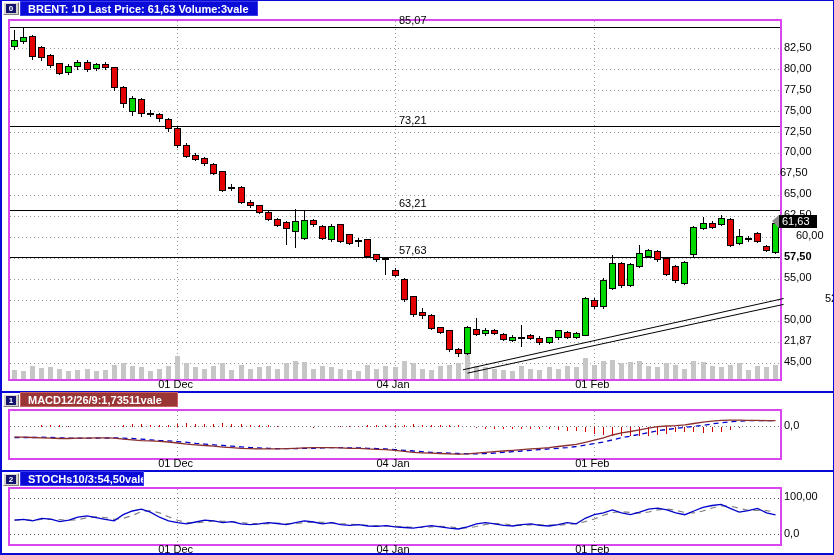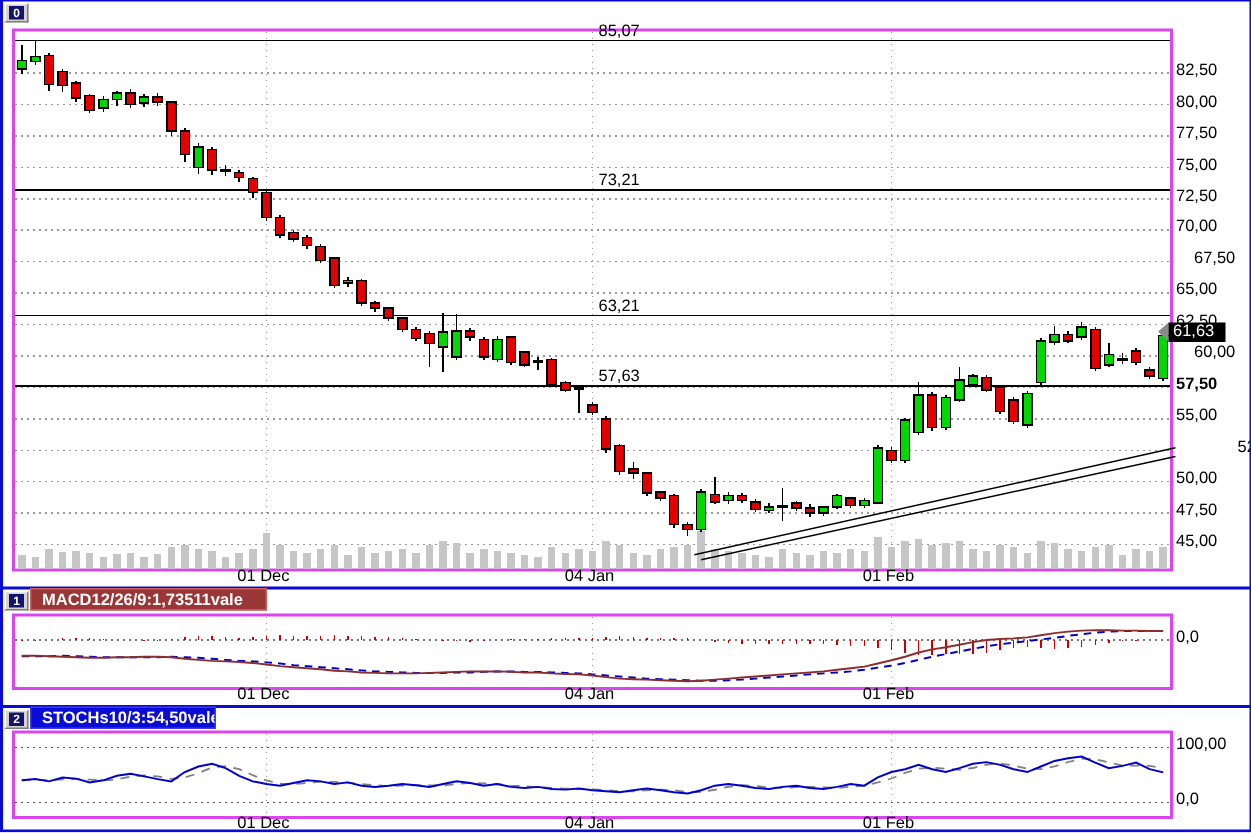--- a/index.html
+++ b/index.html
@@ -26,20 +26,23 @@
   #price-marker .box{background:#000000;color:#fff;font:11px "Liberation Sans",sans-serif;
                      height:13px;line-height:13px;padding:0 3px;min-width:32px;text-align:left;}
   svg{position:absolute;overflow:visible;}
 </style>
 </head>
 <body>
 
 <div id="window">
   <div class="icon-btn" style="left:3px;top:2px;">
     <span class="inner">0</span>
+  </div>
+  <div class="title-bar" id="bar0" style="left: 20px; top: 1px; background: rgb(11, 11, 216); border: 1px solid rgb(58, 58, 232); width: 238px;">
+    <span>BRENT: 1D Last Price: 61,63 Volume:3vale</span>
   </div>
 
   <div class="plot" id="plot-price" style="left:8px;top:19px;width:770px;height:358px;">
     <svg id="svg-price" width="770" height="358">
         <line x1="0" y1="27.667447306791548" x2="770" y2="27.667447306791548" stroke="#999999" stroke-width="1" stroke-dasharray="1,3" shape-rendering="crispEdges"></line>
         <line x1="0" y1="48.627634660421535" x2="770" y2="48.627634660421535" stroke="#999999" stroke-width="1" stroke-dasharray="1,3" shape-rendering="crispEdges"></line>
         <line x1="0" y1="69.58782201405151" x2="770" y2="69.58782201405151" stroke="#999999" stroke-width="1" stroke-dasharray="1,3" shape-rendering="crispEdges"></line>
         <line x1="0" y1="90.54800936768149" x2="770" y2="90.54800936768149" stroke="#999999" stroke-width="1" stroke-dasharray="1,3" shape-rendering="crispEdges"></line>
         <line x1="0" y1="111.50819672131146" x2="770" y2="111.50819672131146" stroke="#999999" stroke-width="1" stroke-dasharray="1,3" shape-rendering="crispEdges"></line>
         <line x1="0" y1="132.46838407494144" x2="770" y2="132.46838407494144" stroke="#999999" stroke-width="1" stroke-dasharray="1,3" shape-rendering="crispEdges"></line>
@@ -328,29 +331,29 @@
         <line x1="768.4705882352941" y1="202.6430913348946" x2="770" y2="202.6430913348946" stroke="#000" stroke-width="1" shape-rendering="crispEdges"></line>
       </svg>
   </div>
   <div id="price-axis">
       <div class="tick-label" style="left: 784px; top: 40.6674px;">82,50</div>
       <div class="tick-label" style="left: 784px; top: 61.6276px;">80,00</div>
       <div class="tick-label" style="left: 784px; top: 82.5878px;">77,50</div>
       <div class="tick-label" style="left: 784px; top: 103.548px;">75,00</div>
       <div class="tick-label" style="left: 784px; top: 124.508px;">72,50</div>
       <div class="tick-label" style="left: 784px; top: 145.468px;">70,00</div>
-      <div class="tick-label" style="left: 780px; top: 166.429px; margin-left: 16px;">67,50</div>
+      <div class="tick-label" style="left: 780px; top: 166.429px;">67,50</div>
       <div class="tick-label" style="left: 784px; top: 187.389px;">65,00</div>
       <div class="tick-label" style="left: 784px; top: 208.349px;">62,50</div>
       <div class="tick-label" style="left: 784px; top: 229.309px; margin-left: 12px;">60,00</div>
       <div class="tick-label" style="left: 784px; top: 250.269px; font-weight: bold;">57,50</div>
       <div class="tick-label" style="left: 784px; top: 271.23px;">55,00</div>
       <div class="tick-label" style="left: 825px; top: 292.19px;">52,50</div>
       <div class="tick-label" style="left: 784px; top: 313.15px;">50,00</div>
-      <div class="tick-label" style="left: 784px; top: 334.11px;">47,50</div>
+      <div class="tick-label" style="left: 784px; top: 334.11px;">21,87</div>
       <div class="tick-label" style="left: 784px; top: 355.07px;">45,00</div>
     </div>
   <div id="price-xaxis">
       <div class="x-label" style="left: 175.588px; top: 378px;">01 Dec</div>
       <div class="x-label" style="left: 393px; top: 378px;">04 Jan</div>
       <div class="x-label" style="left: 592.294px; top: 378px;">01 Feb</div>
     </div>
 
   <div id="price-marker" style="left: 772px; top: 214.643px;">
     <span class="arrow"></span>

